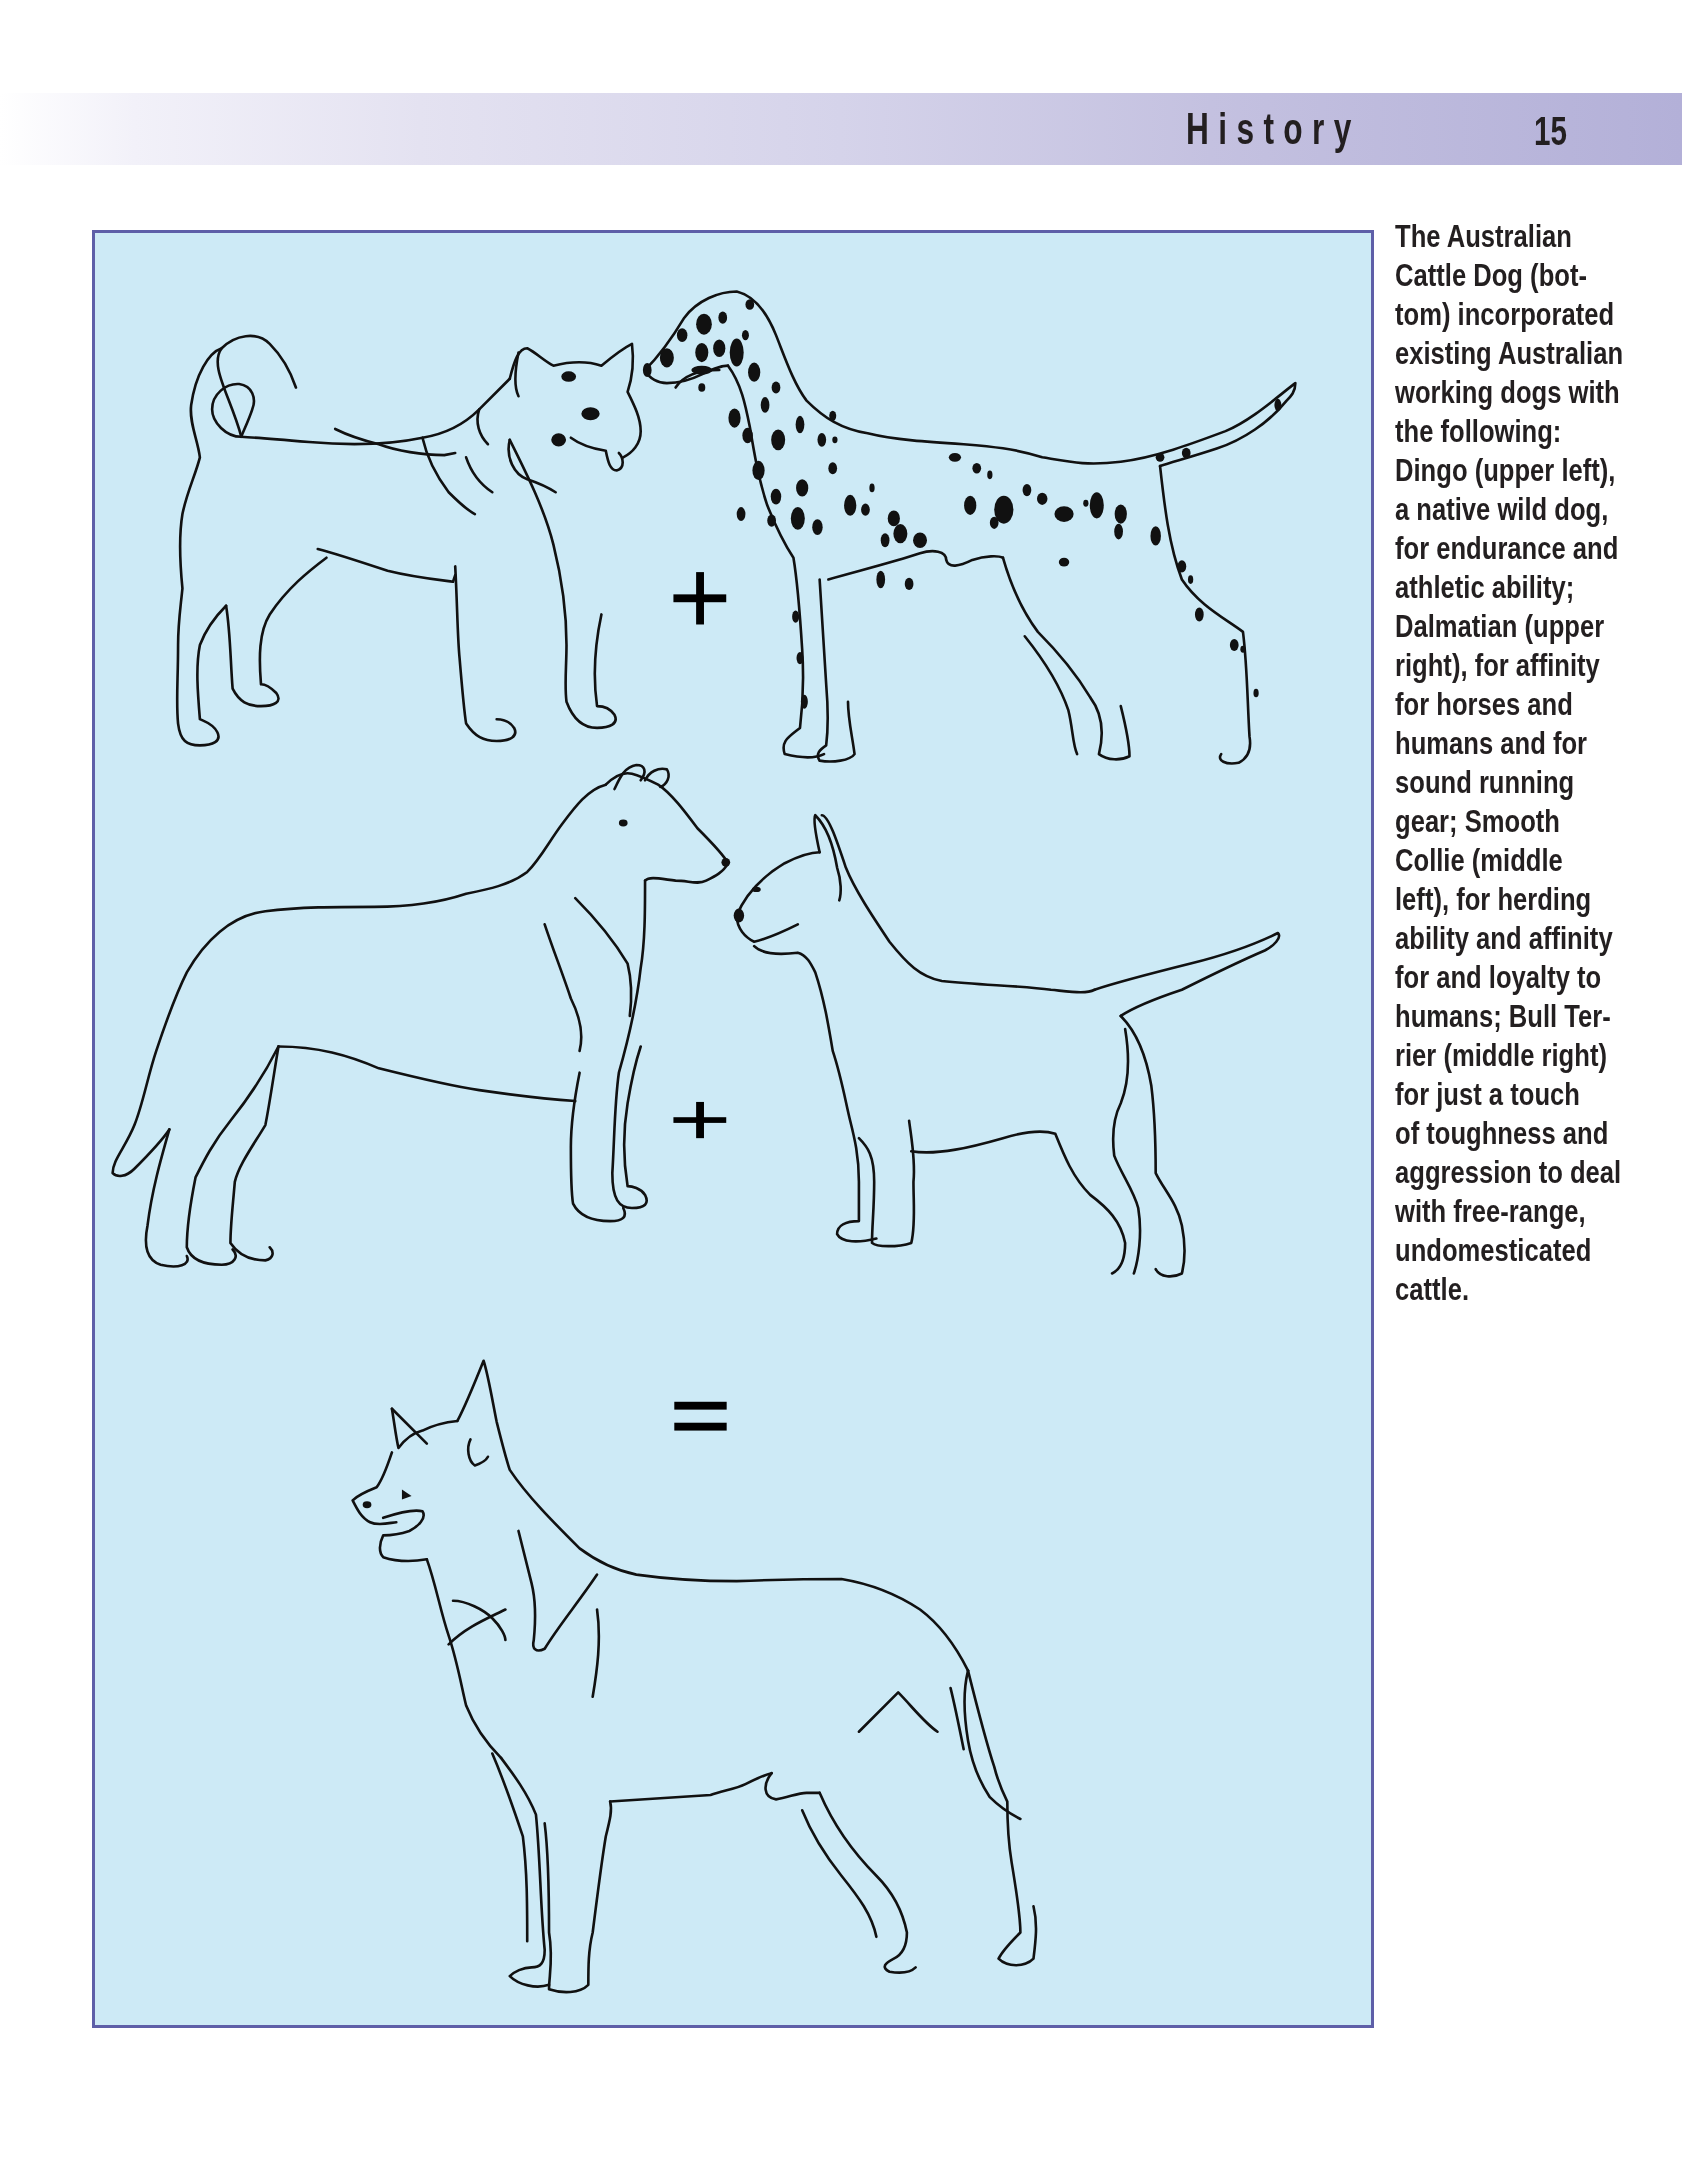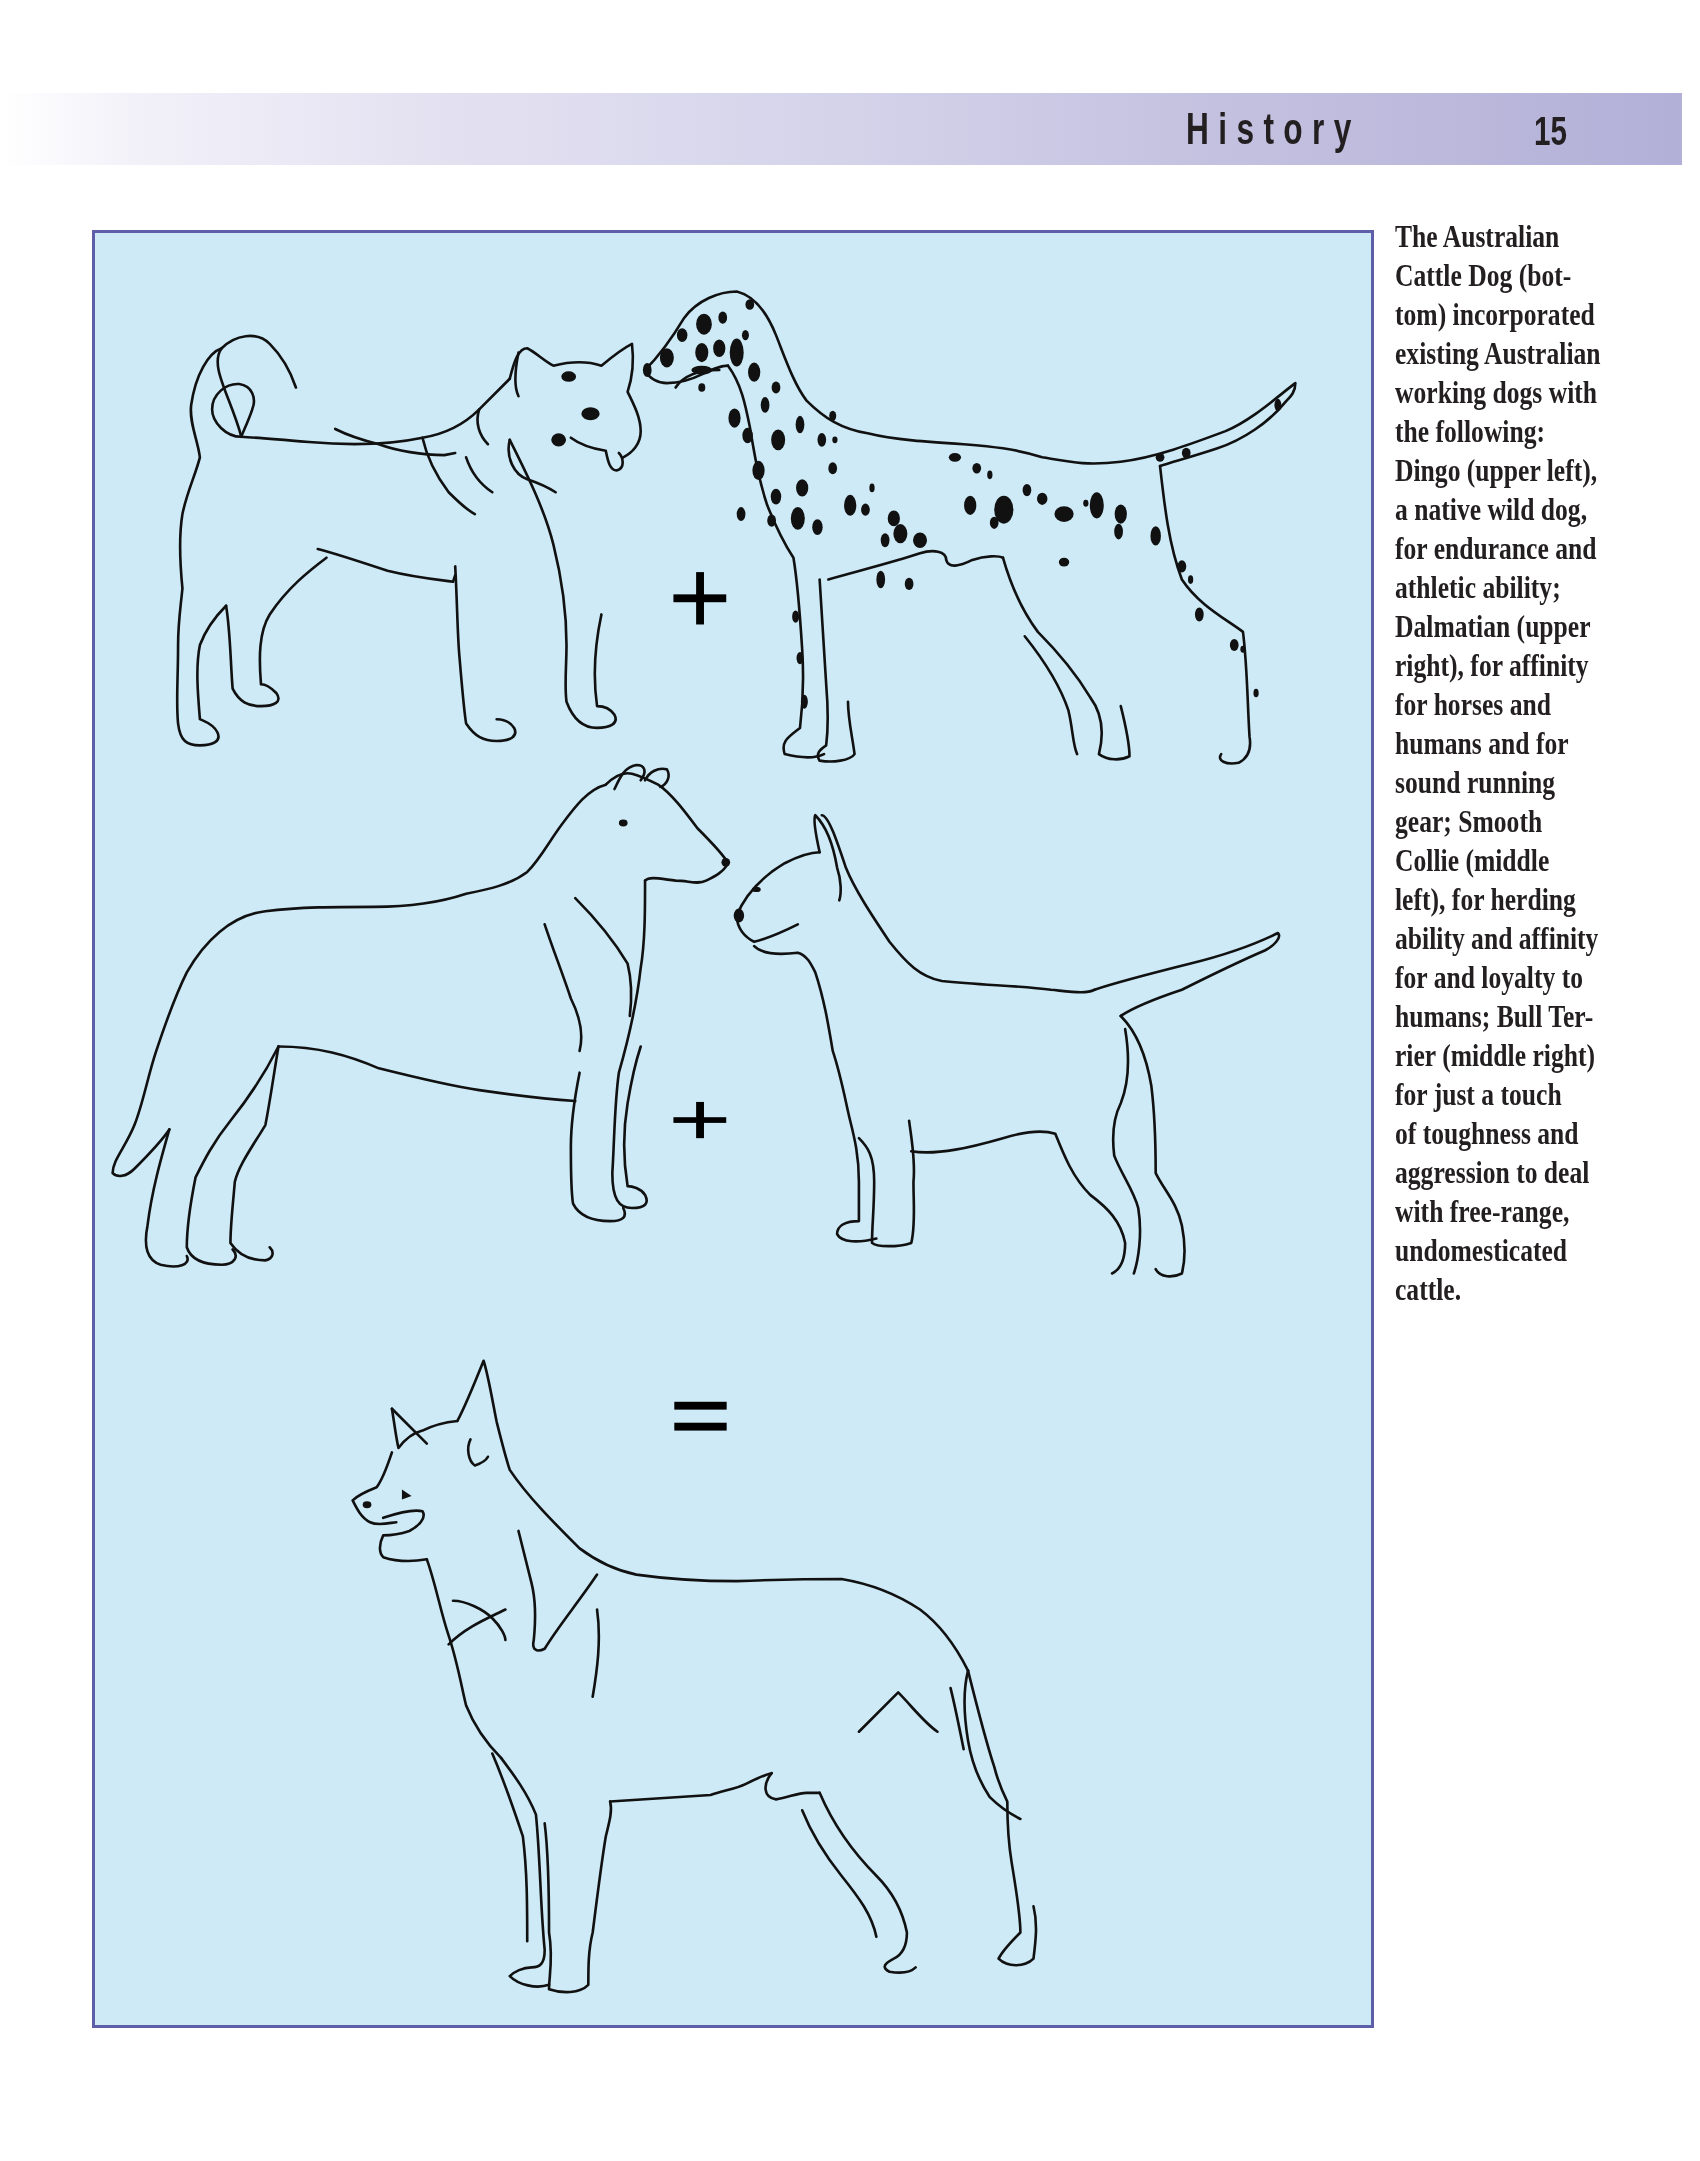--- a/index.html
+++ b/index.html
@@ -19,21 +19,21 @@
     font-family:"Liberation Sans", sans-serif; font-weight:bold; font-size:40px; line-height:52px;
     color:#231f20; transform: scaleX(0.74); transform-origin:left center;
   }
   .figure-box {
     position:absolute; left:92px; top:230px; width:1276px; height:1792px;
     background:#cdeaf6; border:3.9px solid #5e5fa8;
   }
   .figure-box svg { position:absolute; left:0; top:0; }
   .caption {
     position:absolute; left:1395px; top:217px; width:244px;
-    font-family:Liberation Serif, serif; font-weight:bold; font-size:32px; line-height:39px;
+    font-family:Liberation Sans, sans-serif; font-weight:bold; font-size:32px; line-height:39px;
     color:#231f20;
   }
   .caption-line { display:block; white-space:nowrap; transform:scaleX(0.8); transform-origin:left center; }
 </style>
 </head>
 <body>
 
 <div class="header-band"></div>
 <div class="running-head">History</div>
 <div class="page-number">15</div>

